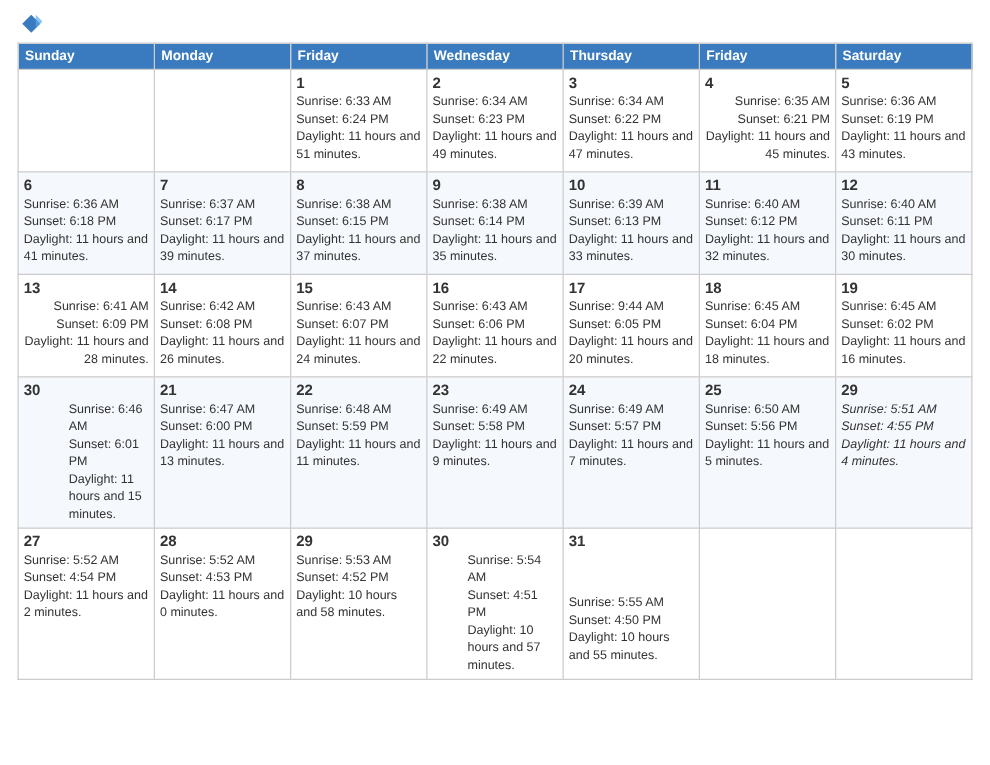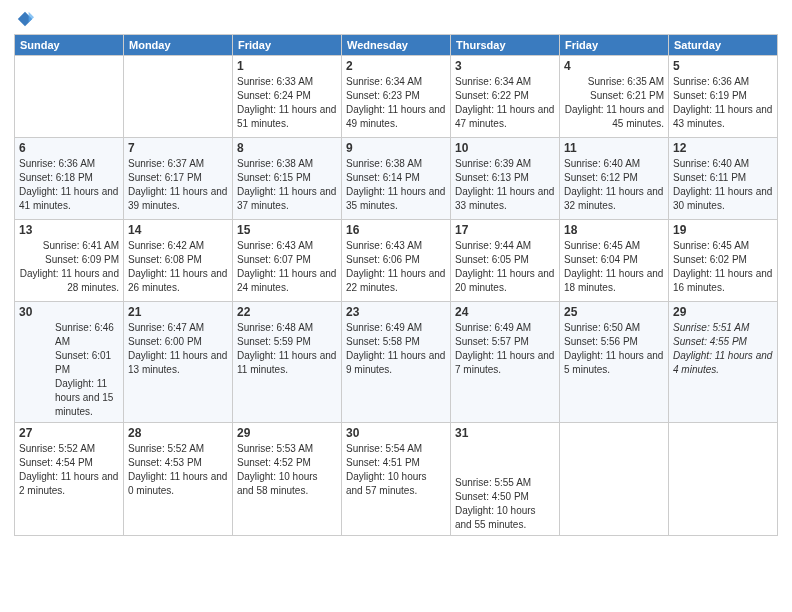--- a/index.html
+++ b/index.html
@@ -319,21 +319,21 @@
 Daylight: 11 hours and 0 minutes.</div>
           </td>
           <td>
             <span class="day-number">29</span>
             <div class="day-info" style="white-space: pre-line;">Sunrise: 5:53 AM
 Sunset: 4:52 PM
 Daylight: 10 hours and 58 minutes.</div>
           </td>
           <td>
             <span class="day-number">30</span>
-            <div class="day-info" style="white-space: pre-line;">Sunrise: 5:54 AM
+            <div class="day-info" style="white-space: pre-line; margin-left: 28px;">Sunrise: 5:54 AM
 Sunset: 4:51 PM
 Daylight: 10 hours and 57 minutes.</div>
           </td>
           <td>
             <span class="day-number">31</span>
             <div class="day-info" style="white-space: pre-line; margin-top: 36px;">Sunrise: 5:55 AM
 Sunset: 4:50 PM
 Daylight: 10 hours and 55 minutes.</div>
           </td>
           <td class="empty-cell"></td>

